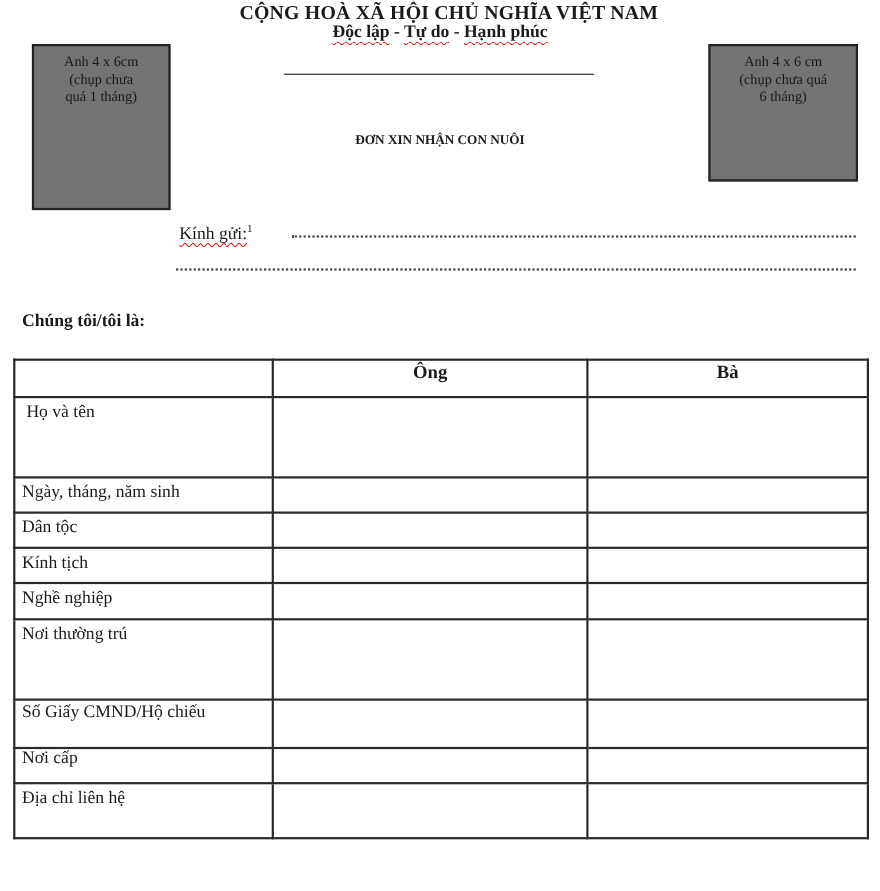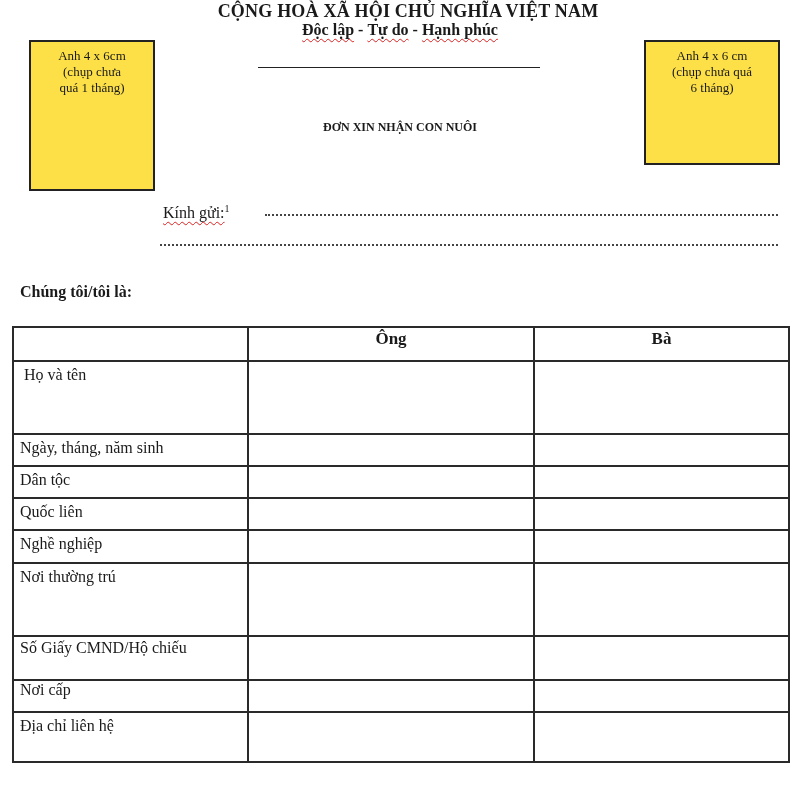--- a/index.html
+++ b/index.html
@@ -12,27 +12,27 @@
     left: 0; width: 800px; top: 0px; text-align: center;
     font-weight: bold; font-size: 18px; letter-spacing: 0.2px; line-height: 22px;
     padding-left: 0px;
   }
   .nation span { display: inline-block; margin-left: 16px; }
   .motto {
     left: 0; width: 800px; top: 20px; text-align: center;
     font-weight: bold; font-size: 16px; line-height: 20px;
   }
   .squiggle {
-    text-decoration: underline wavy #d22; text-underline-offset: 3px; text-decoration-thickness: 1px; font-family: Liberation Serif, serif;
+    text-decoration: underline wavy #d22; text-underline-offset: 3px; text-decoration-thickness: 1px;
   }
   .motto-rule {
     left: 258px; width: 282px; top: 67px; height: 0; border-top: 1.5px solid #222;
   }
   .photo {
-    border: 2px solid #222; background: #fde047; text-align: center;
+    border: 2px solid #222; background: #737373; text-align: center;
     font-size: 13px; line-height: 16px; box-sizing: border-box; padding-top: 6px;
   }
   .photo-left { left: 29px; top: 40px; width: 126px; height: 151px; padding-left: 6px; padding-right: 6px;}
   .photo-right { left: 644px; top: 40px; width: 136px; height: 125px; padding-left: 8px; padding-right: 8px;}
   .form-title {
     left: 0; width: 800px; top: 120px; text-align: center;
     font-weight: bold; font-size: 12px; padding-left: 0px;
   }
   .form-title span { display:inline-block; margin-left: 0px; }
   .recipient {
@@ -119,21 +119,21 @@
     <td class="label">Ngày, tháng, năm sinh</td>
     <td></td>
     <td></td>
   </tr>
   <tr style="height:32px">
     <td class="label">Dân tộc</td>
     <td></td>
     <td></td>
   </tr>
   <tr style="height:32px">
-    <td class="label">Quốc liên</td>
+    <td class="label">Kính tịch</td>
     <td></td>
     <td></td>
   </tr>
   <tr style="height:33px">
     <td class="label">Nghề nghiệp</td>
     <td></td>
     <td></td>
   </tr>
   <tr style="height:73px">
     <td class="label">Nơi thường trú</td>

